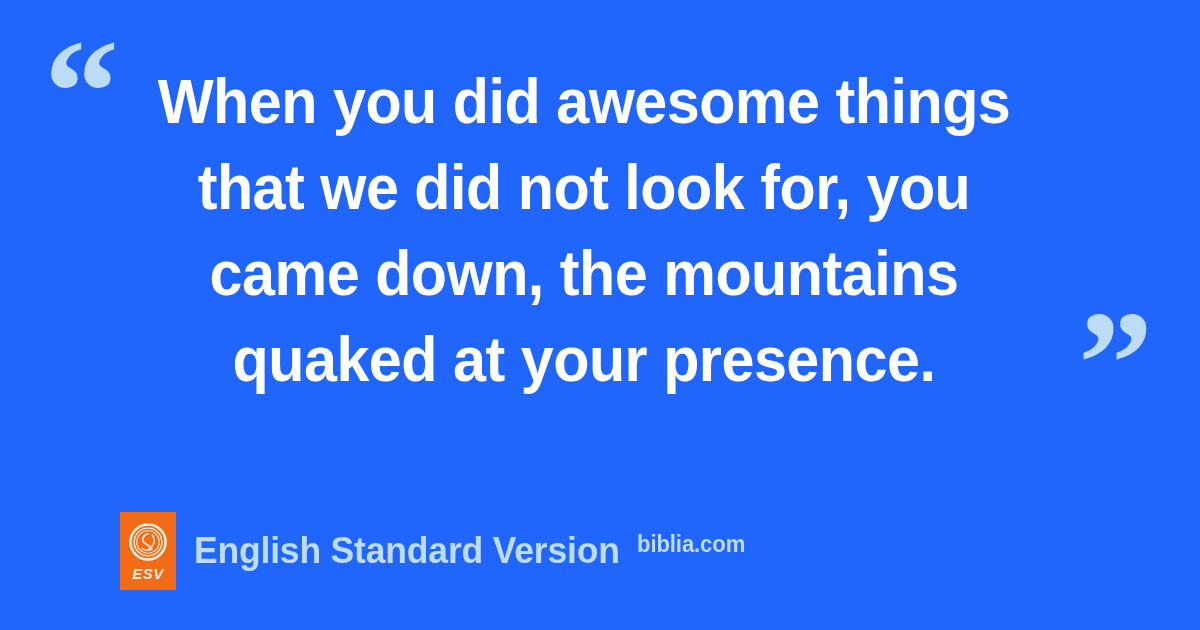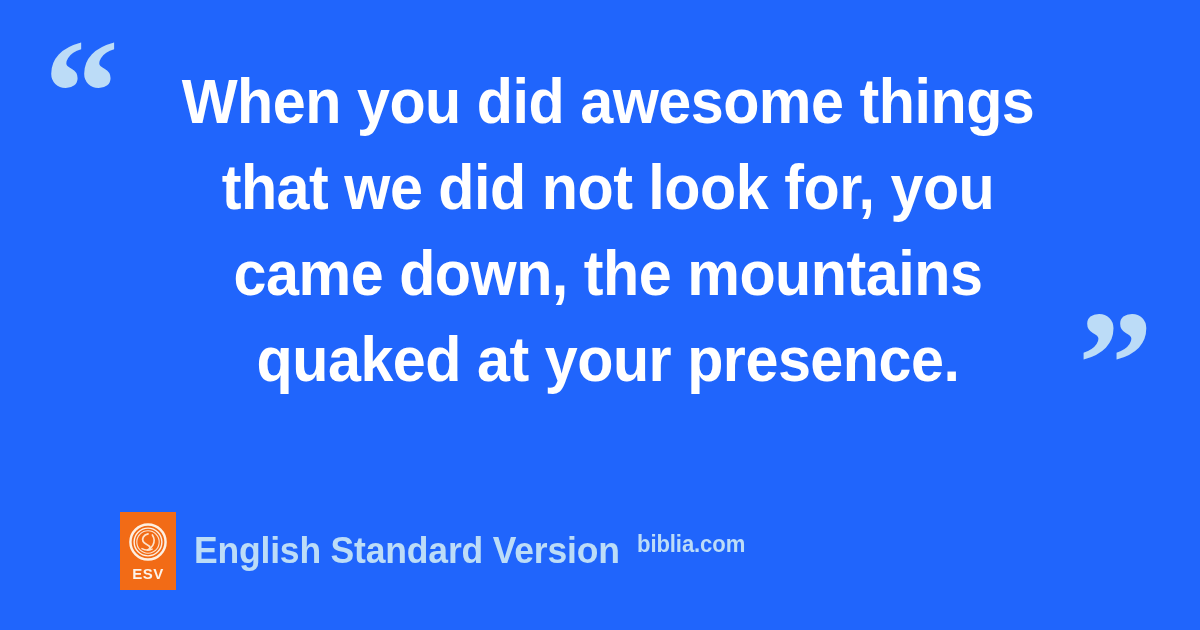--- a/index.html
+++ b/index.html
@@ -37,21 +37,21 @@
   }
   .quote-close {
     left: 1078px;
     top: 288px;
     font-size: 150px;
   }
 
   
   .quote-block {
     position: absolute;
-    left: 68px;
+    left: 44px;
     top: 58px;
     width: 1080px;
     text-align: center;
   }
   .quote-line {
     color: #ffffff;
     font-family: "Liberation Sans Narrow", "Liberation Sans", sans-serif;
     font-weight: 700;
     font-size: 63px;
     line-height: 86px;
@@ -86,20 +86,21 @@
     display: block;
   }
   .logo-abbr {
     color: #fdf3ea;
     font-family: "Liberation Sans", sans-serif;
     font-weight: 700;
     font-size: 15px;
     letter-spacing: 0.5px;
     margin-top: 5px;
     line-height: 1;
+    font-style: italic;
   }
 
   .attr-text {
     margin-left: 18px;
     display: flex;
     flex-direction: row;
     justify-content: center;
   }
   .attr-title {
     color: #bcdcf7;

